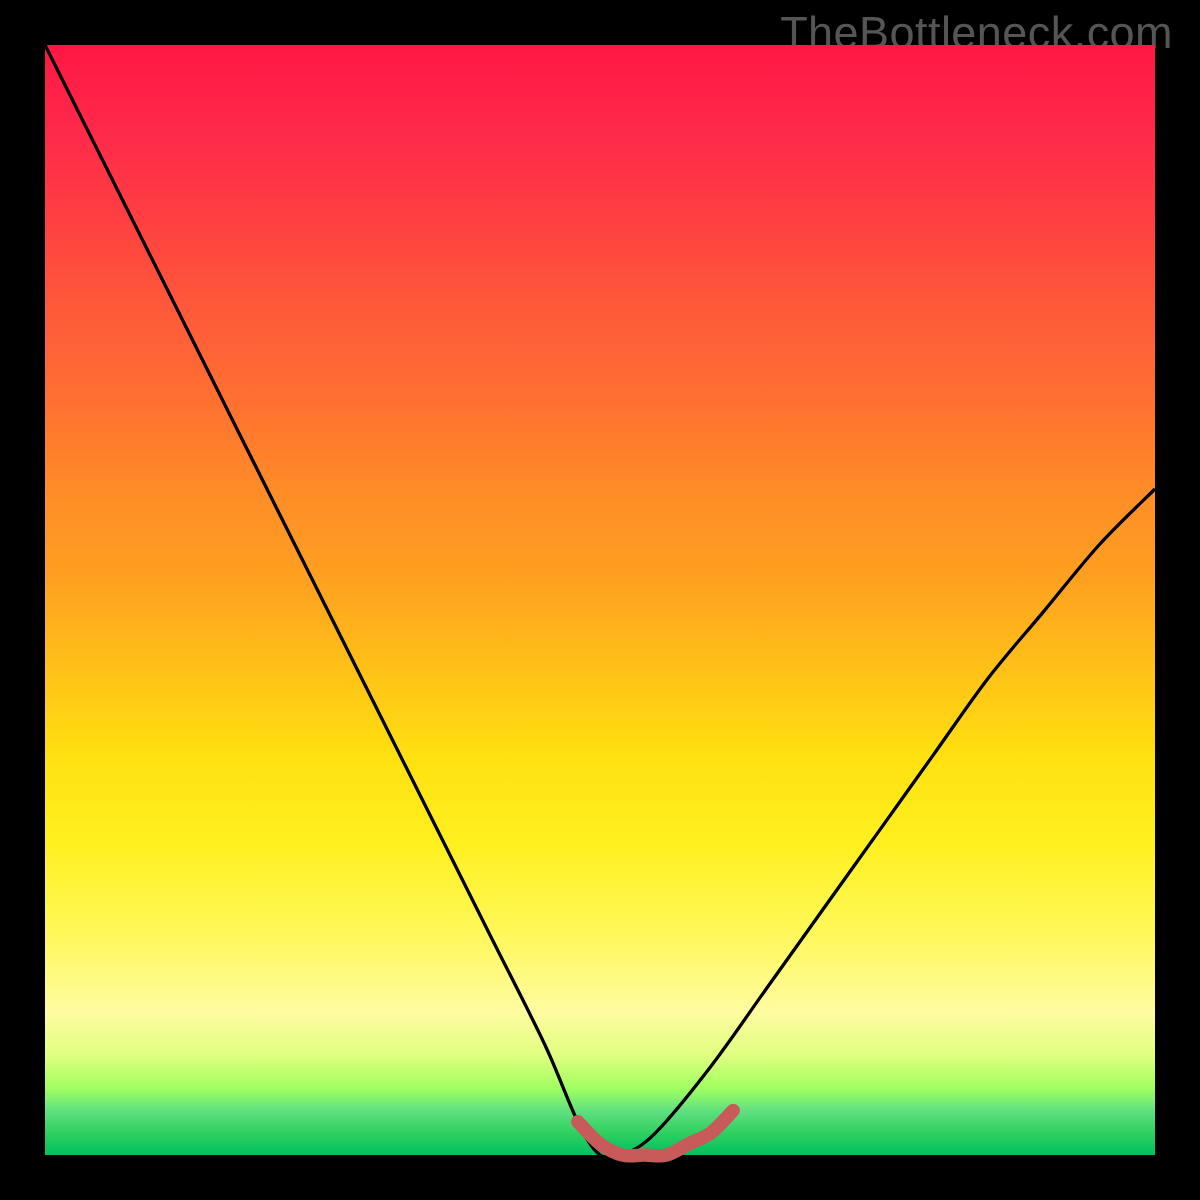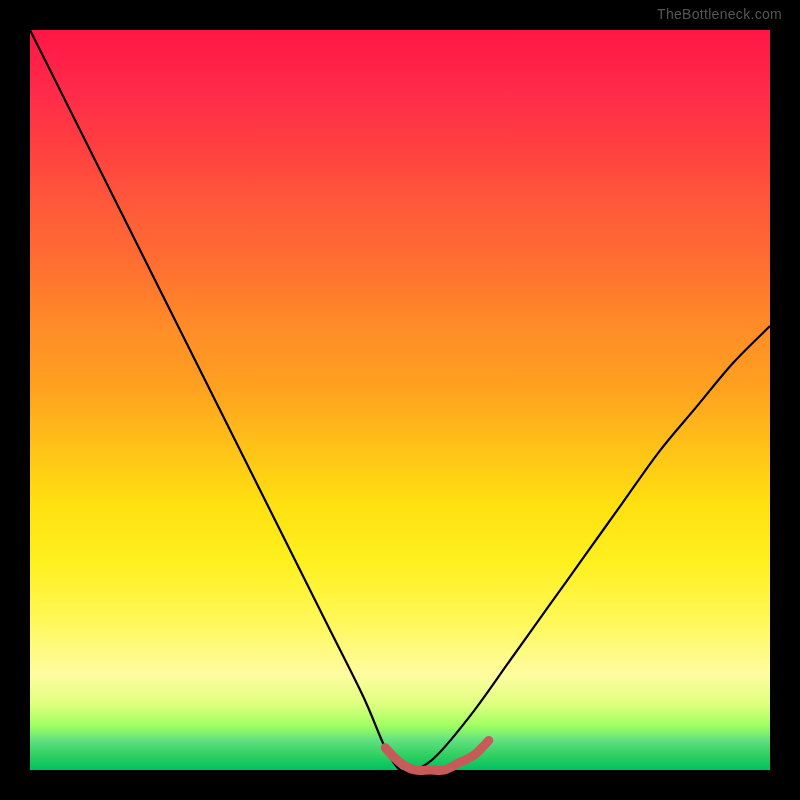--- a/index.html
+++ b/index.html
@@ -40,21 +40,21 @@
       #60e080 96%,
       #30d060 98%,
       #00c060 100%
     );
   }
   .watermark {
     position: absolute;
     top: 6px;
     right: 18px;
     font-family: Arial, Helvetica, sans-serif;
-    font-size: 14px;
+    font-size: 30px;
     color: #555;
     font-weight: 500;
     letter-spacing: 0.3px;
   }
   svg.curve-layer {
     position: absolute;
     left: 0;
     top: 0;
     width: 740px;
     height: 740px;

